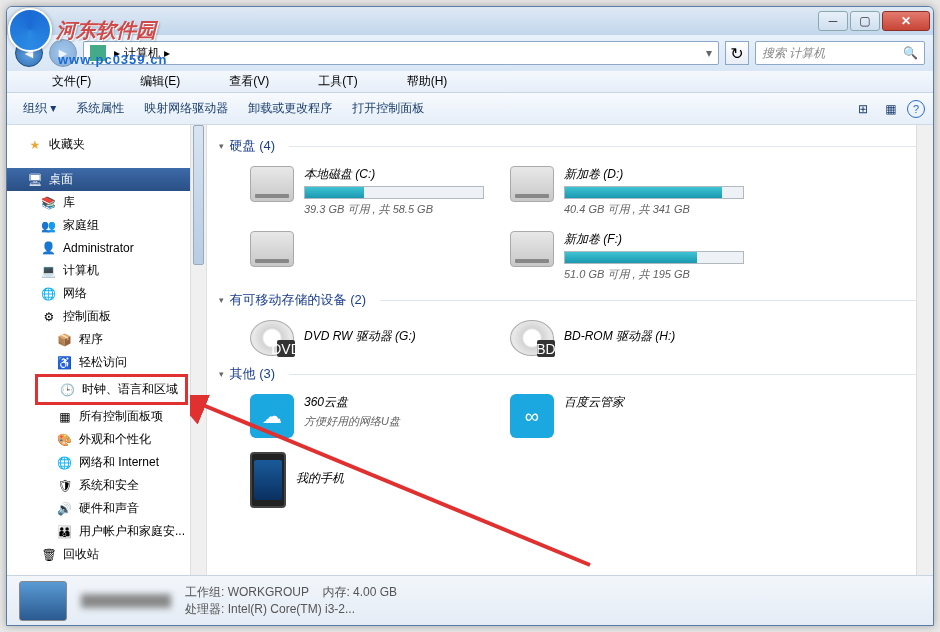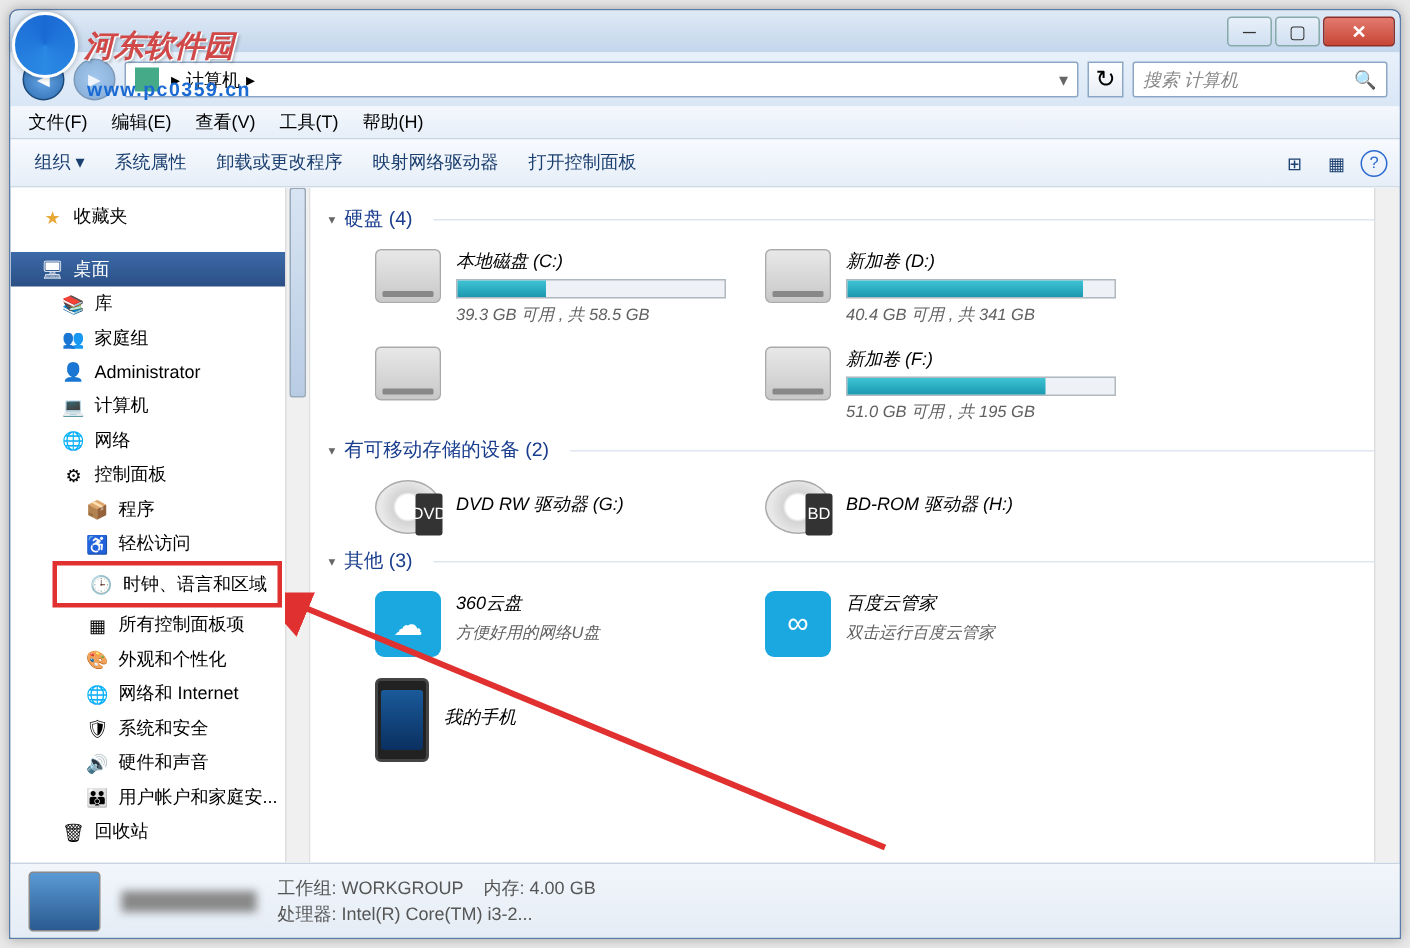--- a/index.html
+++ b/index.html
@@ -15,21 +15,21 @@
 
 .addrbar { height: 36px; background: linear-gradient(#e8f1fb,#d9e6f5); display: flex; align-items: center; padding: 0 8px; gap: 6px; }
 .nav-btn { width: 28px; height: 28px; border-radius: 50%; background: radial-gradient(#6aa8e8,#2a6bb0); border:1px solid #1d4a7a; color:#fff; display:flex; align-items:center; justify-content:center; font-size:14px; }
 .nav-btn.disabled { opacity:0.5; }
 .addr-input { flex:1; height:24px; border:1px solid #8da8c6; background:#fff; border-radius:2px; display:flex; align-items:center; padding:0 6px; font-size:12px; }
 .addr-input .ico { width:16px; height:16px; background:#4a8; margin-right:4px; display:inline-block; }
 .refresh { width:24px; height:24px; border:1px solid #8da8c6; background:linear-gradient(#fff,#e8eef6); display:flex; align-items:center; justify-content:center; }
 .searchbox { width:170px; height:24px; border:1px solid #8da8c6; background:#fff; border-radius:2px; padding:0 6px; font-size:12px; color:#888; display:flex; align-items:center; }
 
 .menubar { height: 22px; background: linear-gradient(#f4f8fd,#e6eef8); display:flex; align-items:center; padding:0 4px; font-size:12px; border-bottom:1px solid #c8d4e2; }
-.menubar span { padding:0 8px; cursor:pointer; }
+.menubar span { padding:0 8px; cursor:pointer;margin-left:33px; }
 
 .toolbar { height: 32px; background: linear-gradient(#f7fafe,#e6eef8); display:flex; align-items:center; padding:0 8px; font-size:12px; color:#1a3e6e; border-bottom:1px solid #d0dae6; gap:4px; }
 .toolbar .tb { padding:4px 8px; cursor:pointer; }
 .toolbar .spacer { flex:1; }
 .toolbar .ico-btn { width:24px; height:24px; display:flex; align-items:center; justify-content:center; cursor:pointer; color:#1a3e6e; }
 
 .body { flex:1; display:flex; overflow:hidden; }
 
 .sidebar { width: 200px; background:#fff; border-right:1px solid #e0e0e0; padding:8px 0; font-size:12px; overflow:hidden; position:relative; }
 .sb-scroll { position:absolute; right:0; top:0; bottom:0; width:16px; background:#f0f0f0; border-left:1px solid #ddd;}
@@ -53,21 +53,21 @@
 .drive { width:240px; display:flex; gap:10px; font-size:12px; cursor:pointer; padding:3px; }
 .drive-ico { width:44px; height:36px; background:linear-gradient(#e8e8e8,#c8c8c8); border:1px solid #aaa; border-radius:4px; position:relative; }
 .drive-ico::after { content:""; position:absolute; left:4px; right:4px; bottom:3px; height:4px; background:#888; border-radius:1px;}
 .drive-info { flex:1;font-style:italic; }
 .drive-name { color:#000; margin-bottom:3px;}
 .drive-bar { height:13px; border:1px solid #b0b8c0; background:#eef1f5; margin-bottom:3px; position:relative; }
 .drive-bar .fill { position:absolute; left:0; top:0; bottom:0; background:linear-gradient(#3fc4d4,#1a98b0); }
 .drive-sub { color:#606060; font-size:11px;}
 
 .dvd-ico { width:44px; height:36px; background:radial-gradient(circle at 50% 50%, #fff 8px, #d4d4d4 10px, #e8e8e8 18px); border:1px solid #aaa; border-radius:50%; position:relative;}
-.dvd-badge { position:absolute; right:-2px; bottom:-2px; width:18px; height:28px; background:#333; color:#fff; font-size:11px; border-radius:2px; display:flex; align-items:center; justify-content:center;text-align:right;}
+.dvd-badge { position:absolute; right:-2px; bottom:-2px; width:18px; height:17px; background:#333; color:#fff; font-size:14px; border-radius:2px; display:flex; align-items:center; justify-content:center;text-align:right;}
 
 .other-ico { width:44px; height:44px; border-radius:6px; display:flex; align-items:center; justify-content:center; color:#fff; font-size:20px;}
 .cloud1 { background:#1ba8e0; }
 .cloud2 { background:#1ba8e0; }
 .phone { width:36px; height:56px; background:#222; border-radius:4px; border:2px solid #444; display:flex; align-items:center; justify-content:center;}
 .phone-screen { width:28px; height:40px; background:linear-gradient(#1a5a9a,#0a3060); border-radius:2px;}
 
 .content-scroll { position:absolute; right:0; top:0; bottom:0; width:17px; background:#f0f0f0; border-left:1px solid #ddd;}
 
 .statusbar { height:50px; background:linear-gradient(#f2f6fb,#e4ecf5); border-top:1px solid #c8d4e2; display:flex; align-items:center; padding:4px 12px; font-size:12px; color:#555; gap:14px;}
@@ -120,22 +120,22 @@
     <span>文件(F)</span>
     <span>编辑(E)</span>
     <span>查看(V)</span>
     <span>工具(T)</span>
     <span>帮助(H)</span>
   </div>
 
   <div class="toolbar">
     <div class="tb">组织 ▾</div>
     <div class="tb">系统属性</div>
+    <div class="tb">映射网络驱动器</div>
     <div class="tb">卸载或更改程序</div>
-    <div class="tb">映射网络驱动器</div>
     <div class="tb">打开控制面板</div>
     <div class="spacer"></div>
     <div class="ico-btn">⊞</div>
     <div class="ico-btn">▦</div>
     <div class="ico-btn" style="color:#2a6ad0; border:1px solid #2a6ad0; border-radius:50%; width:18px; height:18px; font-size:11px;">?</div>
   </div>
 
   <div class="body">
     <div class="sidebar">
       <div class="sb-item l0">
@@ -294,21 +294,20 @@
           <div class="other-ico cloud1">☁</div>
           <div class="drive-info">
               <div class="drive-name">360云盘</div>
               <div class="drive-sub">方便好用的网络U盘</div>
             </div>
         </div>
         <div class="drive">
           <div class="other-ico cloud2">∞</div>
           <div class="drive-info">
               <div class="drive-name">百度云管家</div>
-              <div class="drive-sub">双击运行百度云管家</div>
             </div>
         </div>
         <div class="drive">
           <div class="phone">
               <div class="phone-screen"></div>
             </div>
           <div class="drive-info">
               <div class="drive-name" style="margin-top:18px;">我的手机</div>
             </div>
         </div>

